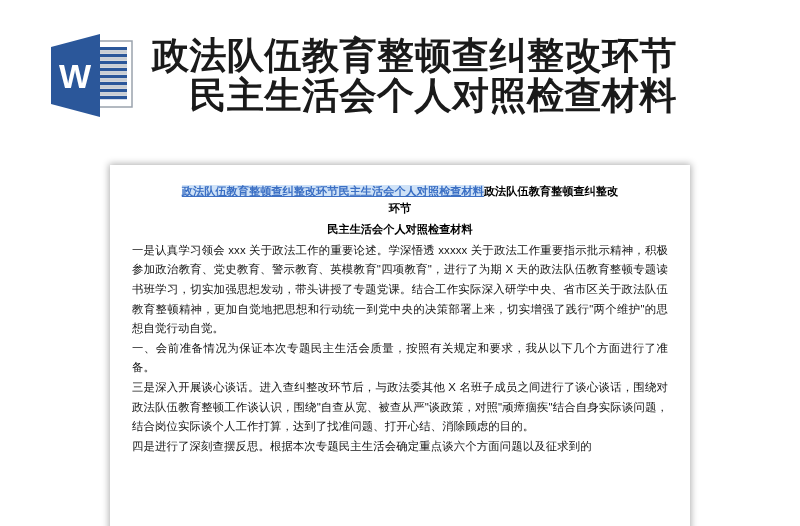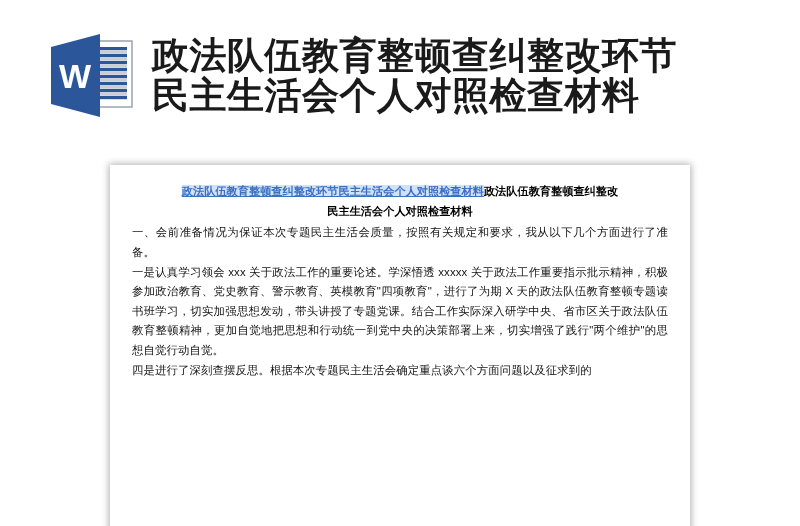--- a/index.html
+++ b/index.html
@@ -45,20 +45,21 @@
     justify-content: center;
     line-height: 1.08;
   }
   .header-title-line {
     font-size: 37px;
     font-weight: 700;
     color: #1a1a1a;
     letter-spacing: 0.5px;
     white-space: nowrap;
     font-family: "Liberation Sans", "DejaVu Sans", sans-serif;
+    text-align: right;
   }
 
   
   .page-area {
     position: absolute;
     left: 0;
     top: 152px;
     width: 779px;
     height: 374px;
     background: #ffffff;
@@ -157,24 +158,26 @@
     <div class="header-title-line">政法队伍教育整顿查纠整改环节</div>
     <div class="header-title-line">民主生活会个人对照检查材料</div>
   </div>
 </div>
 
 <div class="page-area">
   <div class="doc-page">
 
     <div class="doc-title-block">
       <a class="doc-link" href="#">政法队伍教育整顿查纠整改环节民主生活会个人对照检查材料</a><span class="doc-title-plain">政法队伍教育整顿查纠整改</span>
+      <div>环节</div>
     </div>
 
     <div class="doc-subtitle">民主生活会个人对照检查材料</div>
 
     <div class="doc-body">
+      <p>一是认真学习领会 xxx 关于政法工作的重要论述。学深悟透 xxxxx 关于政法工作重要指示批示精神，积极参加政治教育、党史教育、警示教育、英模教育"四项教育"，进行了为期 X 天的政法队伍教育整顿专题读书班学习，切实加强思想发动，带头讲授了专题党课。结合工作实际深入研学中央、省市区关于政法队伍教育整顿精神，更加自觉地把思想和行动统一到党中央的决策部署上来，切实增强了践行"两个维护"的思想自觉行动自觉。</p>
       <p>一、会前准备情况为保证本次专题民主生活会质量，按照有关规定和要求，我从以下几个方面进行了准备。</p>
-      <p>一是认真学习领会 xxx 关于政法工作的重要论述。学深悟透 xxxxx 关于政法工作重要指示批示精神，积极参加政治教育、党史教育、警示教育、英模教育"四项教育"，进行了为期 X 天的政法队伍教育整顿专题读书班学习，切实加强思想发动，带头讲授了专题党课。结合工作实际深入研学中央、省市区关于政法队伍教育整顿精神，更加自觉地把思想和行动统一到党中央的决策部署上来，切实增强了践行"两个维护"的思想自觉行动自觉。</p>
+      <p>三是深入开展谈心谈话。进入查纠整改环节后，与政法委其他 X 名班子成员之间进行了谈心谈话，围绕对政法队伍教育整顿工作谈认识，围绕"自查从宽、被查从严"谈政策，对照"顽瘴痼疾"结合自身实际谈问题，结合岗位实际谈个人工作打算，达到了找准问题、打开心结、消除顾虑的目的。</p>
       <p>四是进行了深刻查摆反思。根据本次专题民主生活会确定重点谈六个方面问题以及征求到的</p>
     </div>
 
   </div>
 </div>
 
 </body></html>

